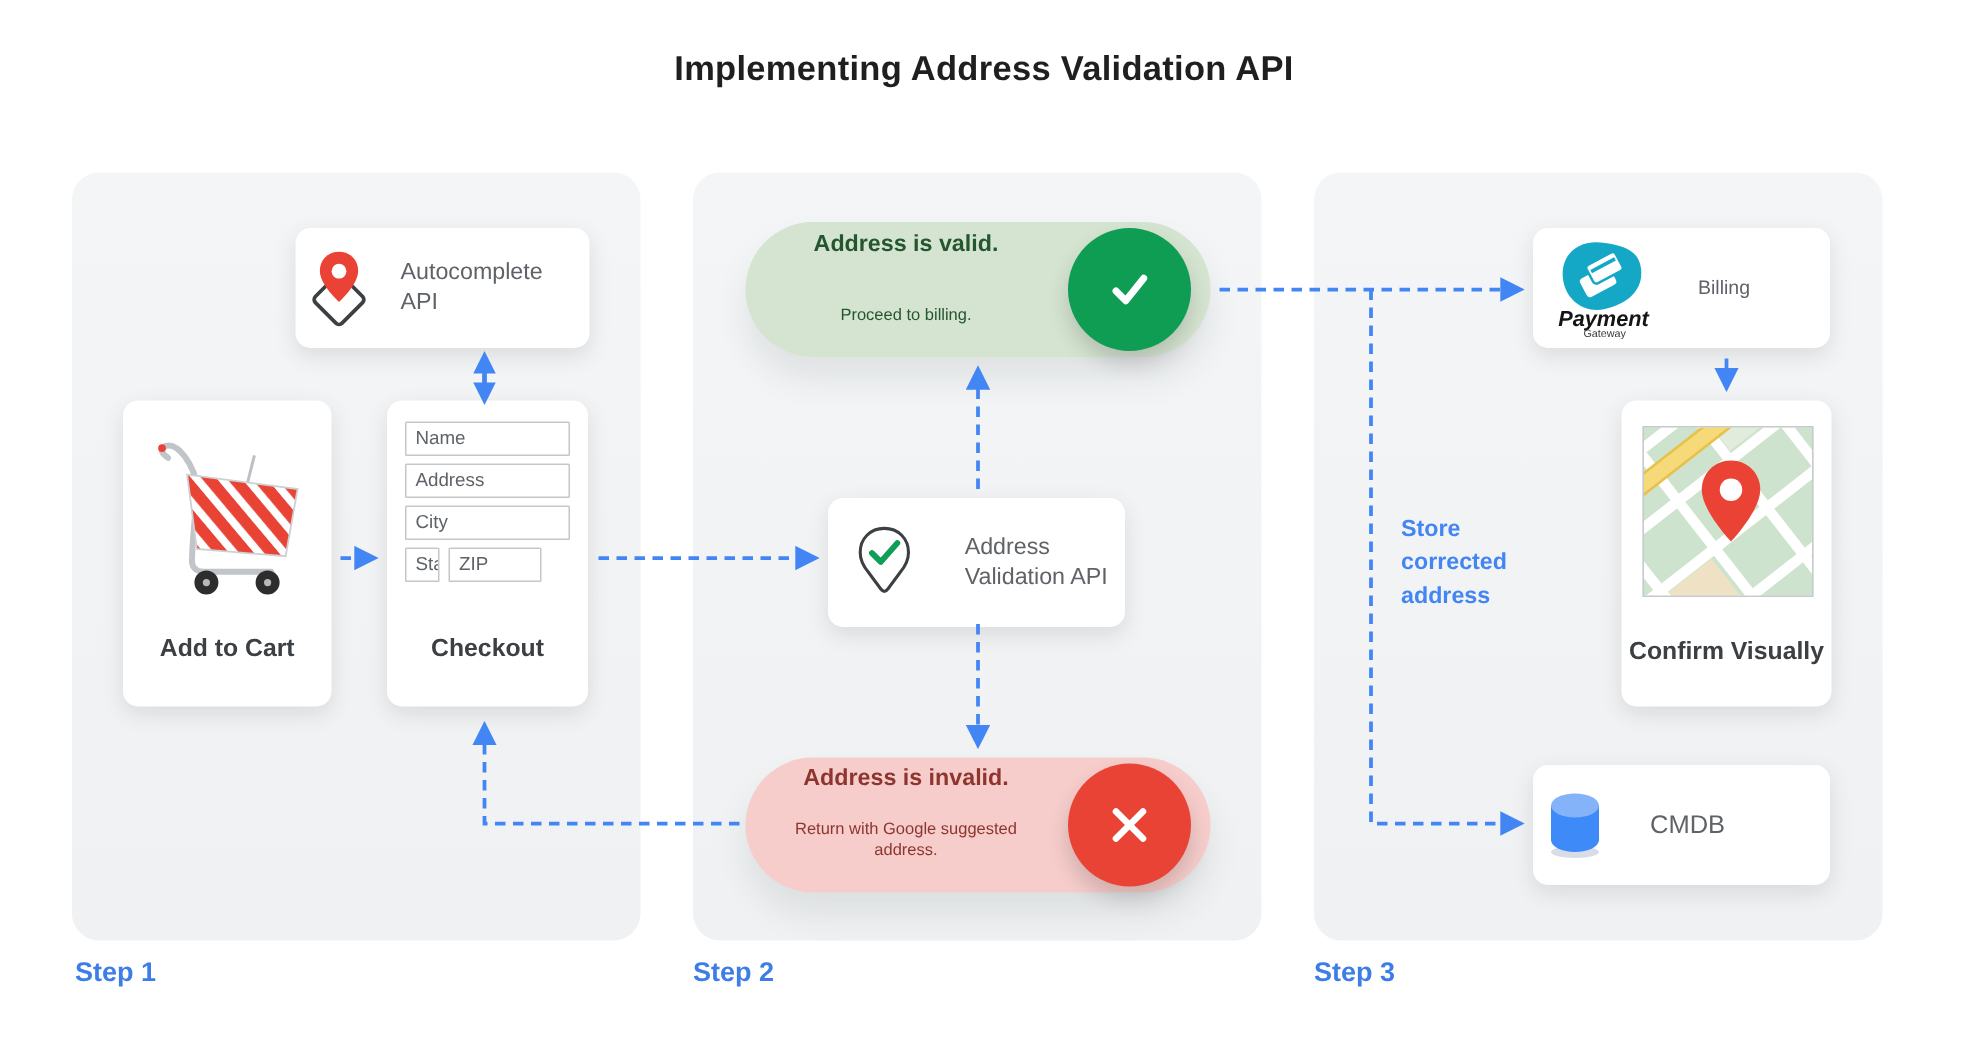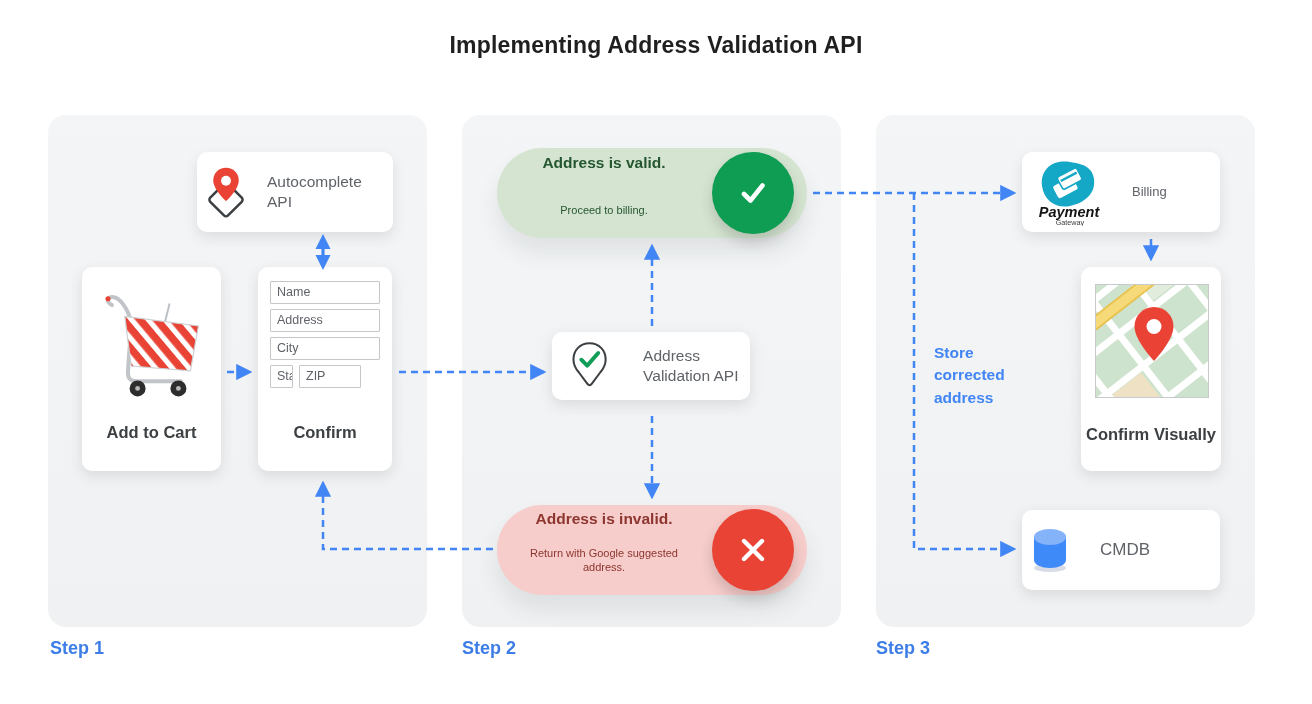--- a/index.html
+++ b/index.html
@@ -109,34 +109,34 @@
   </div>
 
   <div class="card" style="left:258px;top:267px;width:134px;height:204px;padding:14px 12px;box-sizing:border-box">
     <div class="form-field">Name</div>
     <div class="form-field">Address</div>
     <div class="form-field">City</div>
     <div class="field-row">
       <div class="form-field" style="width:23px">State</div>
       <div class="form-field" style="width:62px">ZIP</div>
     </div>
-    <div class="bold-label">Confirm</div>
+    <div class="bold-label">Checkout</div>
   </div>
 
   <div class="pill pill-valid" style="left:497px;top:148px">
     <div class="t1">Address is valid.</div>
     <div class="t2">Proceed to billing.</div>
     <div class="status-circle circle-green">
       <svg width="40" height="40" viewBox="0 0 40 40">
         <polyline points="11,21 17.5,27.5 29.5,12.5" fill="none" stroke="#ffffff" stroke-width="4.6" stroke-linecap="round" stroke-linejoin="round"></polyline>
       </svg>
     </div>
   </div>
 
-  <div class="card hcard" style="left:552px;top:332px;width:198px;height:68px;padding-left:14px;box-sizing:border-box;gap:30px">
+  <div class="card hcard" style="left:552px;top:332px;width:198px;height:86px;padding-left:14px;box-sizing:border-box;gap:30px">
     <svg width="52" height="58" viewBox="0 0 60 66">
       <path d="M30,4 C18,4 9.5,12.8 9.5,24.6 c0,6 2.8,11.8 7,16.7 L27,55.5 q3,4 6,0 l10.5,-14.2 c4.2,-4.9 7,-10.7 7,-16.7 C50.5,12.8 42,4 30,4 z" fill="#ffffff" stroke="#3c4043" stroke-width="2.6"></path>
       <polyline points="19.5,25 27,32.5 41,16.5" fill="none" stroke="#0f9d58" stroke-width="5" stroke-linecap="round" stroke-linejoin="round"></polyline>
     </svg>
     <div class="gray-label" style="width:118px">Address Validation API</div>
   </div>
 
   <div class="pill pill-invalid" style="left:497px;top:505px">
     <div class="t1">Address is invalid.</div>
     <div class="t2">Return with Google suggested address.</div>

